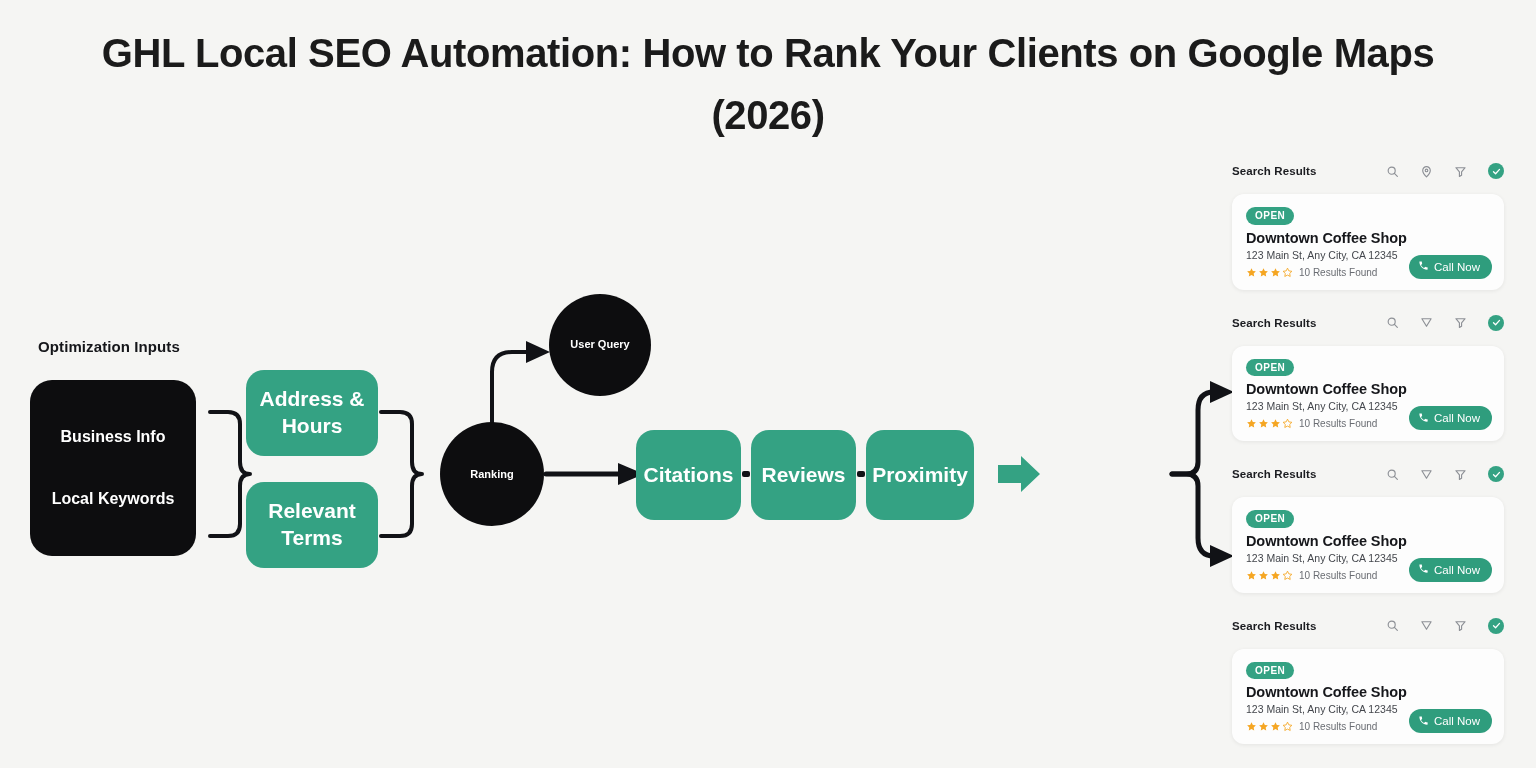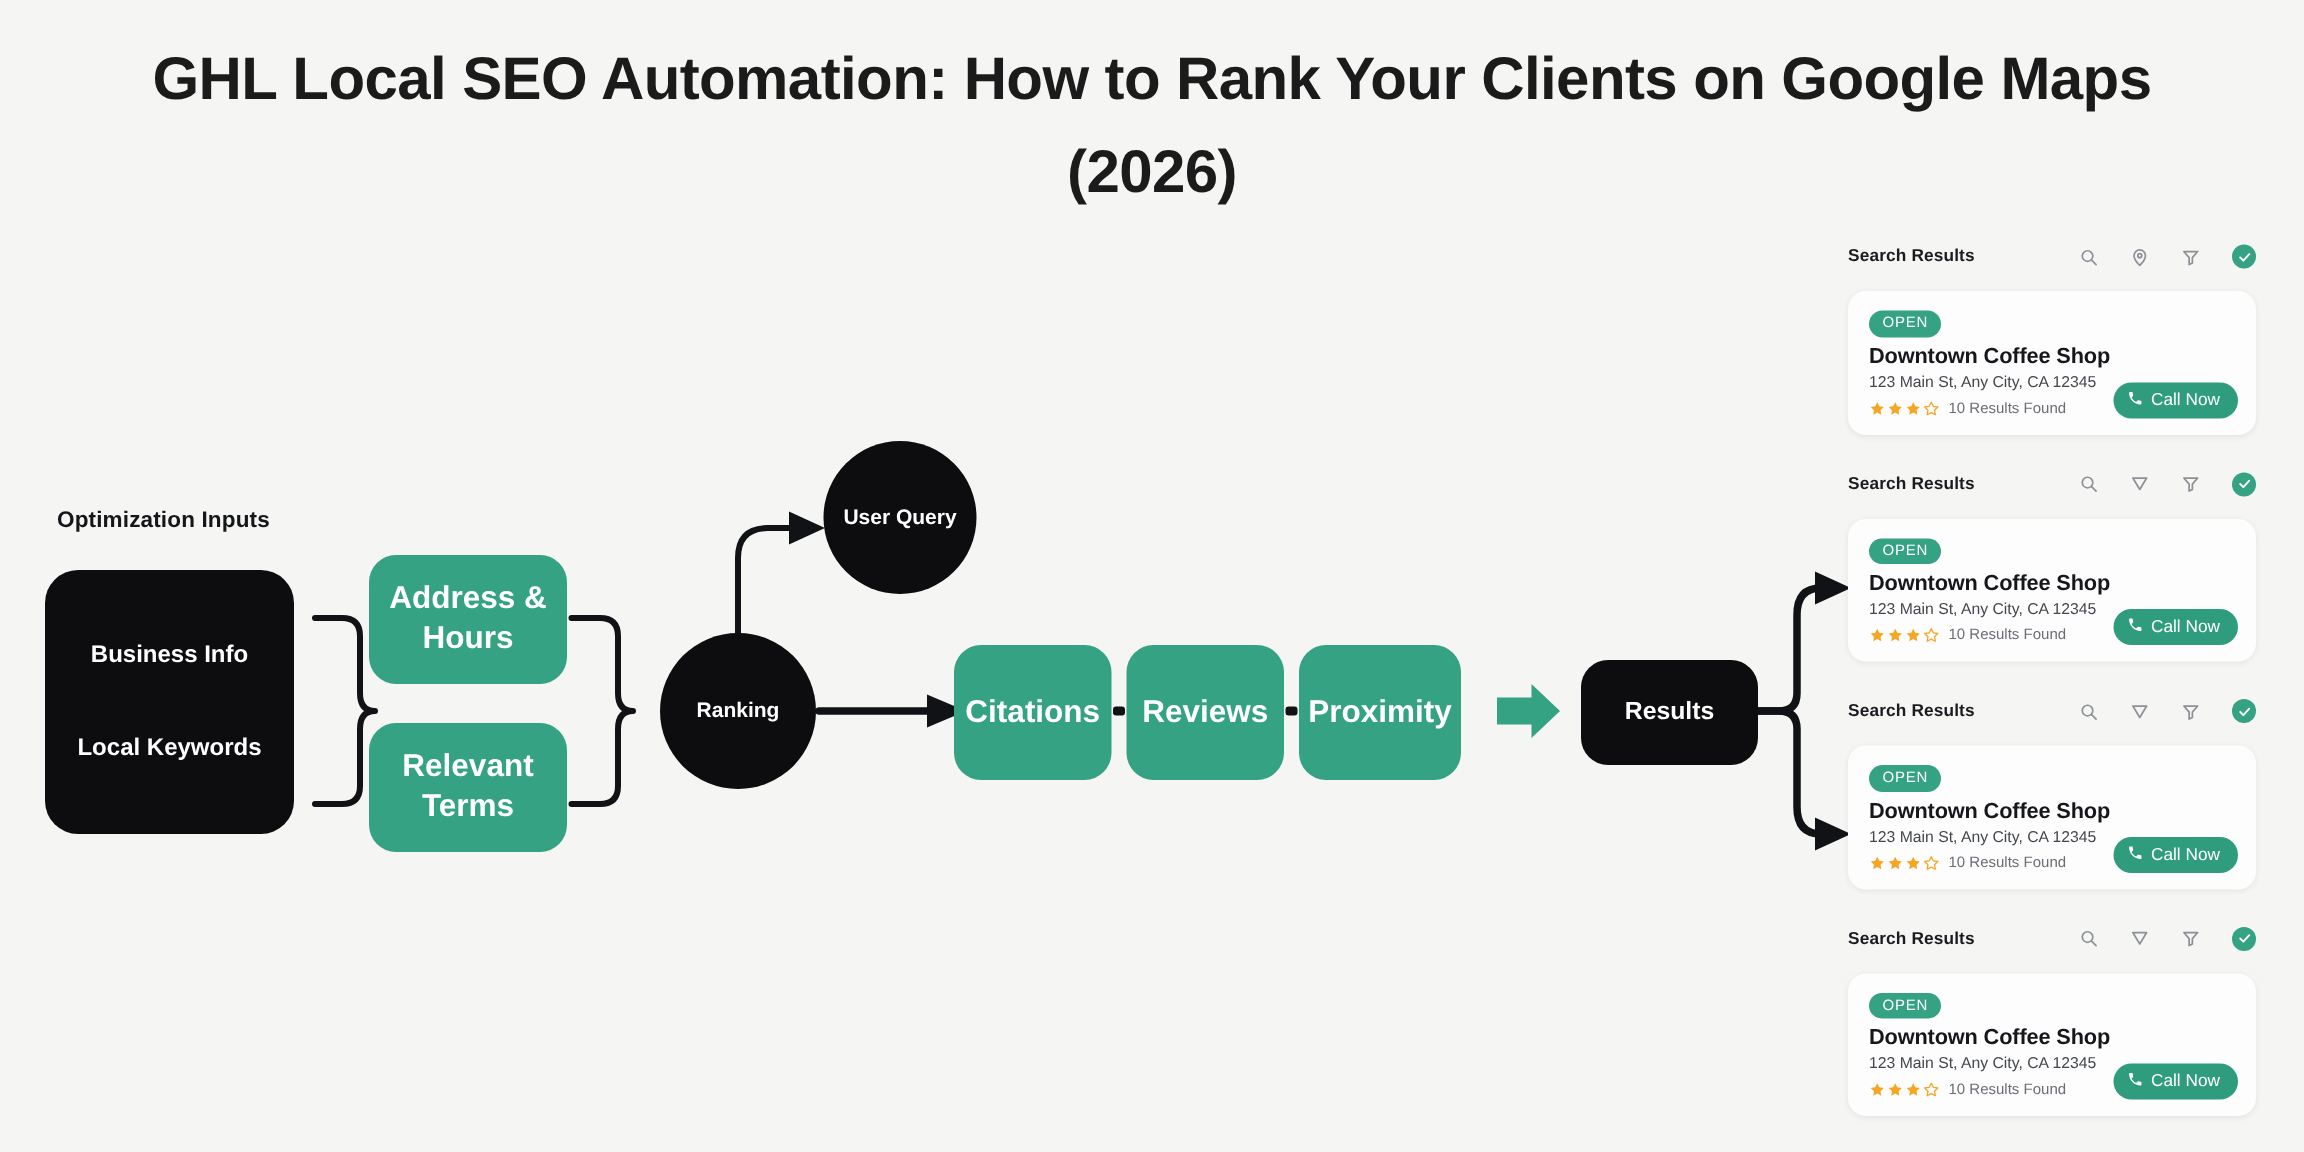--- a/index.html
+++ b/index.html
@@ -36,21 +36,21 @@
   .node-dark  { background:#0d0d0f; }
   .node-green { background:#34a283; }
 
   .box-inputs {
     border-radius:22px;
     flex-direction:column; gap:42px;
     font-size:16px;
   }
   .box-green-sm { border-radius:18px; font-size:21px; padding:0 12px; }
   .box-results  { border-radius:18px; font-size:16.5px; }
-  .circle { border-radius:50%; font-size:14px; }
+  .circle { border-radius:50%; font-size:11px; }
 
   
   .wires { position:absolute; left:0; top:0; width:1536px; height:768px; pointer-events:none; }
 
   
   .results-panel { position:absolute; left:1232px; top:160px; width:272px; }
   .result-group { margin-bottom:22px; }
 
   .rg-head {
     display:flex; align-items:center; height:22px; margin-bottom:12px;
@@ -63,21 +63,21 @@
     display:flex; align-items:center; justify-content:center; flex:0 0 auto;
   }
 
   .card {
     background:#fdfdfd; border-radius:12px; padding:11px 14px 12px 14px;
     box-shadow:0 1px 4px rgba(0,0,0,0.07);
     position:relative; min-height:84px;
   }
   .badge-open {
     display:inline-block; background:#34a283; color:#fff;
-    font-size:10px; font-weight:normal; letter-spacing:0.5px;
+    font-size:10px; font-weight:bold; letter-spacing:0.5px;
     padding:3px 9px 3.5px 9px; border-radius:10px; margin-bottom:5px;text-align:center;
   }
   .card-name { font-size:14.5px; font-weight:bold; color:#16171b; letter-spacing:-0.1px; }
   .card-addr { font-size:10.5px; color:#43464c; margin-top:3px; }
   .card-foot { display:flex; align-items:center; margin-top:6px; }
   .stars { display:flex; align-items:center; gap:1px; }
   .stars svg { display:block; }
   .found { font-size:10px; color:#6a6d73; margin-left:6px; }
   .call-btn {
     position:absolute; right:12px; bottom:11px;
@@ -141,21 +141,20 @@
   <div class="node node-dark circle" style="left:440px; top:422px; width:104px; height:104px;">Ranking</div>
 
   <div class="node node-dark circle" style="left:549px; top:294px; width:102px; height:102px; line-height:1.22;">
     <span>User Query</span>
   </div>
 
   <div class="node node-green box-green-sm" style="left:636px; top:430px; width:105px; height:90px;">Citations</div>
   <div class="node node-green box-green-sm" style="left:751px; top:430px; width:105px; height:90px;">Reviews</div>
   <div class="node node-green box-green-sm" style="left:866px; top:430px; width:108px; height:90px;">Proximity</div>
 
-  <div class="node node-dark box-results" style="left:1054px; top:440px; width:118px; height:70px;">Results</div>
 
   <div class="results-panel" id="panel">
   <div class="result-group">
     <div class="rg-head">
       <span class="rg-title">Search Results</span>
       <span class="rg-icons">
             <span>
               <svg width="13" height="13" viewBox="0 0 24 24" fill="none" stroke="#8d9096" stroke-width="2.1" stroke-linecap="round">
                 <circle cx="10.5" cy="10.5" r="6.5"></circle>
                 <line x1="15.5" y1="15.5" x2="21" y2="21"></line>

